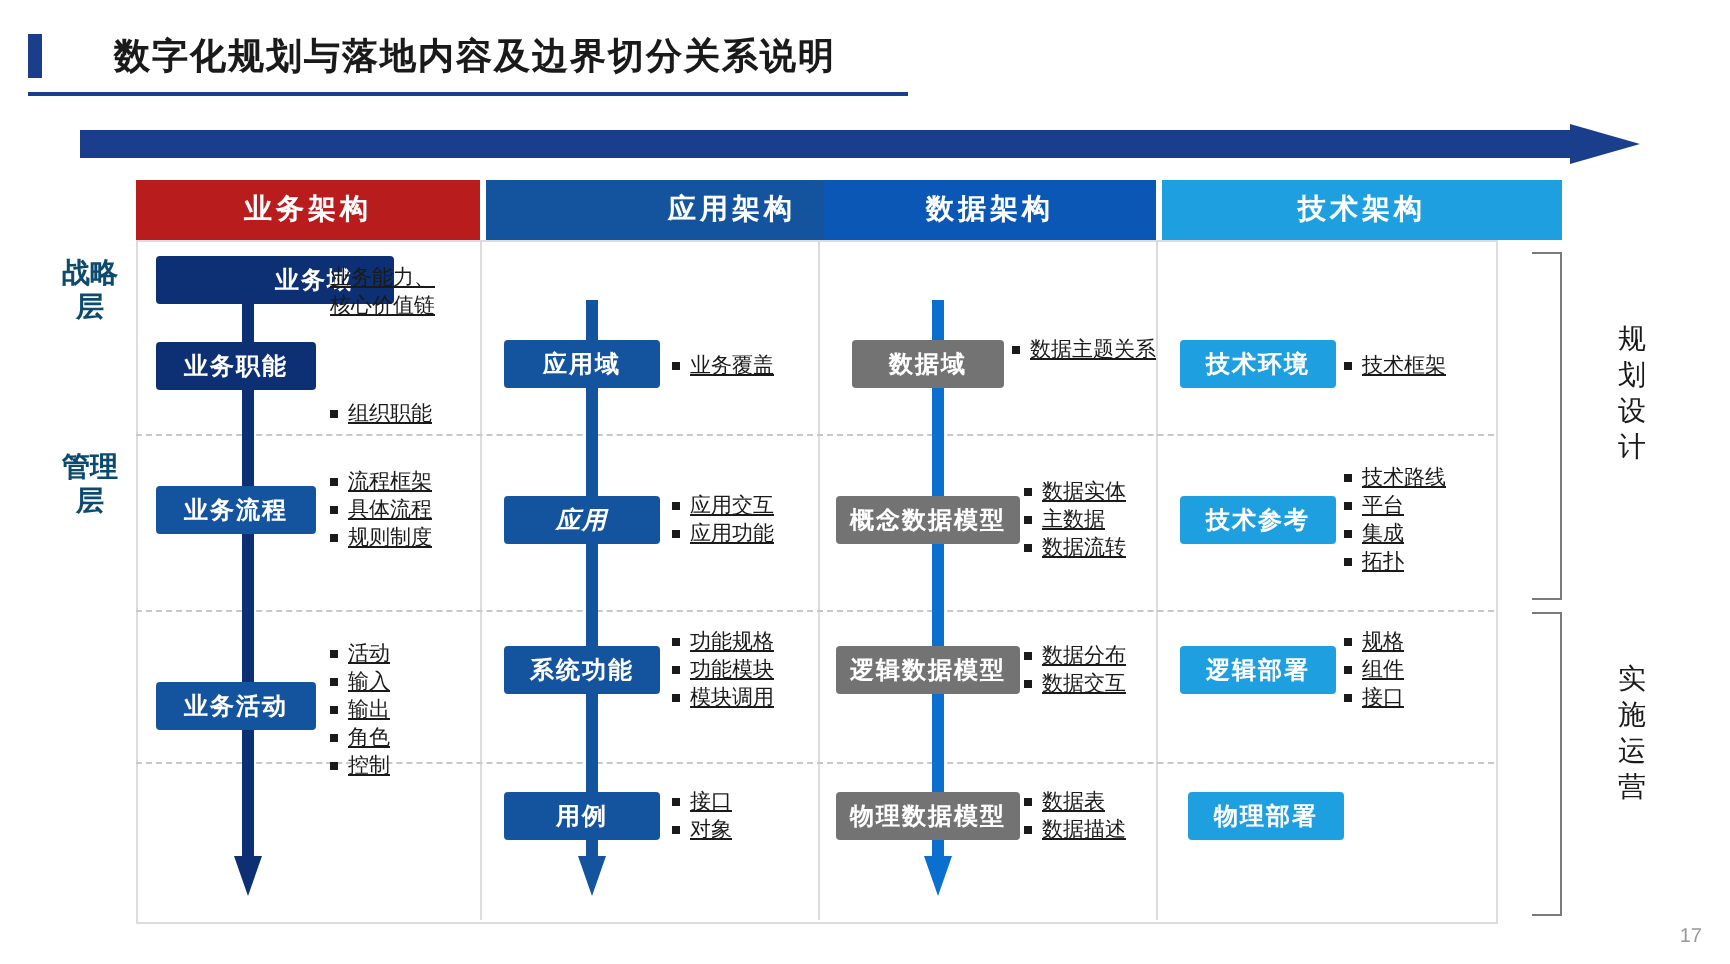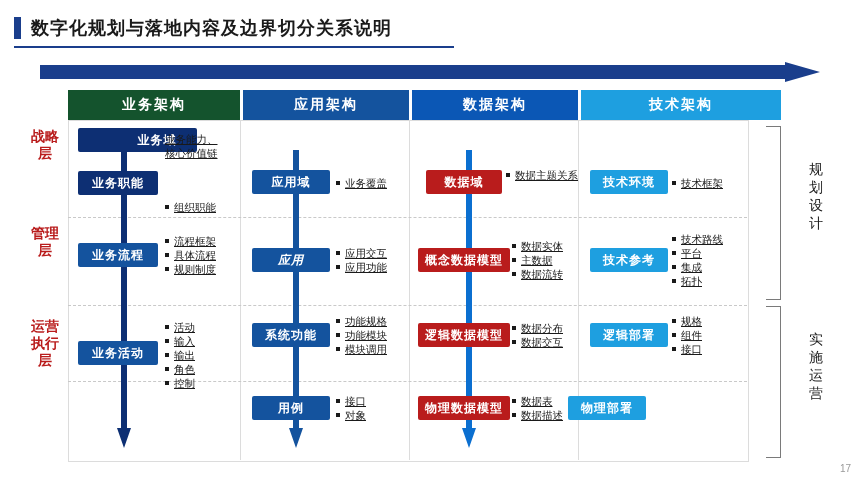--- a/index.html
+++ b/index.html
@@ -6,63 +6,63 @@
   body{
     width:865px;height:482px;
     background:#ffffff;
     font-family:"Liberation Sans", sans-serif;
     position:relative;
     overflow:hidden;
   }
   #stage{position:absolute;left:0;top:0;width:865px;height:482px;}
 
   
-  .title-bar{position:absolute;left:14px;top:16px;display:flex;align-items:center;}
+  .title-bar{position:absolute;left:14px;top:16px;display:flex;align-items:center;gap:26px;}
   .title-mark{width:7px;height:22px;background:#1a3e8c;margin-right:10px;}
   .title-text{font-size:18px;font-weight:bold;color:#1a1a1a;letter-spacing:1px;white-space:nowrap;}
   .title-rule{position:absolute;left:14px;top:46px;width:440px;height:2px;background:#1a3e8c;}
 
   
   .big-arrow{position:absolute;left:40px;top:62px;width:780px;height:20px;}
 
   
   .col-head{position:absolute;height:30px;display:flex;align-items:center;justify-content:center;
             color:#fff;font-size:14px;font-weight:bold;letter-spacing:2px;}
-  .ch1{left:68px;top:90px;width:172px;background:#14532d;}
-  .ch2{left:243px;top:90px;width:166px;background:#14539e;}
+  .ch1{left:68px;top:90px;width:172px;background:#b91c1c;}
+  .ch2{left:243px;top:90px;width:166px;background:#14539e;padding-left:40px;}
   .ch3{left:412px;top:90px;width:166px;background:#0b57b5;}
   .ch4{left:581px;top:90px;width:200px;background:#1e9fe0;}
 
   
   .grid-frame{position:absolute;left:68px;top:120px;width:679px;height:340px;border:1px solid #dcdcdc;background:#fff;}
   .vline{position:absolute;top:120px;width:1px;height:340px;background:#dcdcdc;}
   .hline{position:absolute;left:68px;width:679px;height:0;border-top:1px dashed #c9c9c9;}
 
   
-  .rowlab{position:absolute;width:34px;text-align:center;font-size:14px;font-weight:bold;color:#b91c1c;line-height:17px;}
+  .rowlab{position:absolute;width:34px;text-align:center;font-size:14px;font-weight:bold;color:#0c4a6e;line-height:17px;}
   .rl1{left:28px;top:128px;}
   .rl2{left:28px;top:225px;}
   .rl3{left:28px;top:318px;}
 
   
   .rightlab{position:absolute;width:20px;font-size:14px;font-weight:normal;color:#1a1a1a;line-height:18px;text-align:center;}
   .rr1{left:806px;top:160px;}
   .rr2{left:806px;top:330px;}
 
   
   .bracket{position:absolute;border:1px solid #7a7a7a;border-left:none;width:14px;}
   .bk1{left:766px;top:126px;height:172px;}
   .bk2{left:766px;top:306px;height:150px;}
 
   
   .bx{position:absolute;display:flex;align-items:center;justify-content:center;color:#fff;
       font-size:12px;font-weight:bold;border-radius:2px;letter-spacing:1px;white-space:nowrap;}
   .bx-d{background:#0d2f73;}   
   .bx-m{background:#14539e;}   
-  .bx-b{background:#b91c1c;}   
+  .bx-b{background:#737373;}   
   .bx-c{background:#1e9fe0;}   
 
   
   .bl{position:absolute;font-size:10.5px;color:#1a1a1a;line-height:14px;white-space:nowrap;}
   .bl div{position:relative;padding-left:9px;text-decoration:underline;}
   .bl div:before{content:"";position:absolute;left:0;top:5px;width:4px;height:4px;background:#1a1a1a;}
   .bl.nodot div{padding-left:0;}
   .bl.nodot div:before{display:none;}
 
   
@@ -96,21 +96,20 @@
   <div class="grid-frame"></div>
   <div class="vline" style="left:240px;"></div>
   <div class="vline" style="left:409px;"></div>
   <div class="vline" style="left:578px;"></div>
   <div class="hline" style="top:217px;"></div>
   <div class="hline" style="top:305px;"></div>
   <div class="hline" style="top:381px;"></div>
 
   <div class="rowlab rl1">战略层</div>
   <div class="rowlab rl2">管理层</div>
-  <div class="rowlab rl3">运营执行层</div>
 
   <div class="bracket bk1"></div>
   <div class="bracket bk2"></div>
   <div class="rightlab rr1">规划设计</div>
   <div class="rightlab rr2">实施运营</div>
 
   <div class="vArrow" style="left:117px;top:128px;">
     <svg width="14" height="320" viewBox="0 0 14 320">
       <polygon points="4,0 10,0 10,300 14,300 7,320 0,300 4,300" fill="#0d2f73"></polygon>
     </svg>
@@ -212,16 +211,16 @@
     <div>拓扑</div>
   </div>
 
   <div class="bx bx-c" style="left:590px;top:323px;width:78px;height:24px;">逻辑部署</div>
   <div class="bl" style="left:672px;top:314px;">
     <div>规格</div>
     <div>组件</div>
     <div>接口</div>
   </div>
 
-  <div class="bx bx-c" style="left:568px;top:396px;width:78px;height:24px;">物理部署</div>
+  <div class="bx bx-c" style="left:594px;top:396px;width:78px;height:24px;">物理部署</div>
 
   <div class="pageno">17</div>
 </div>
 
 </body></html>

